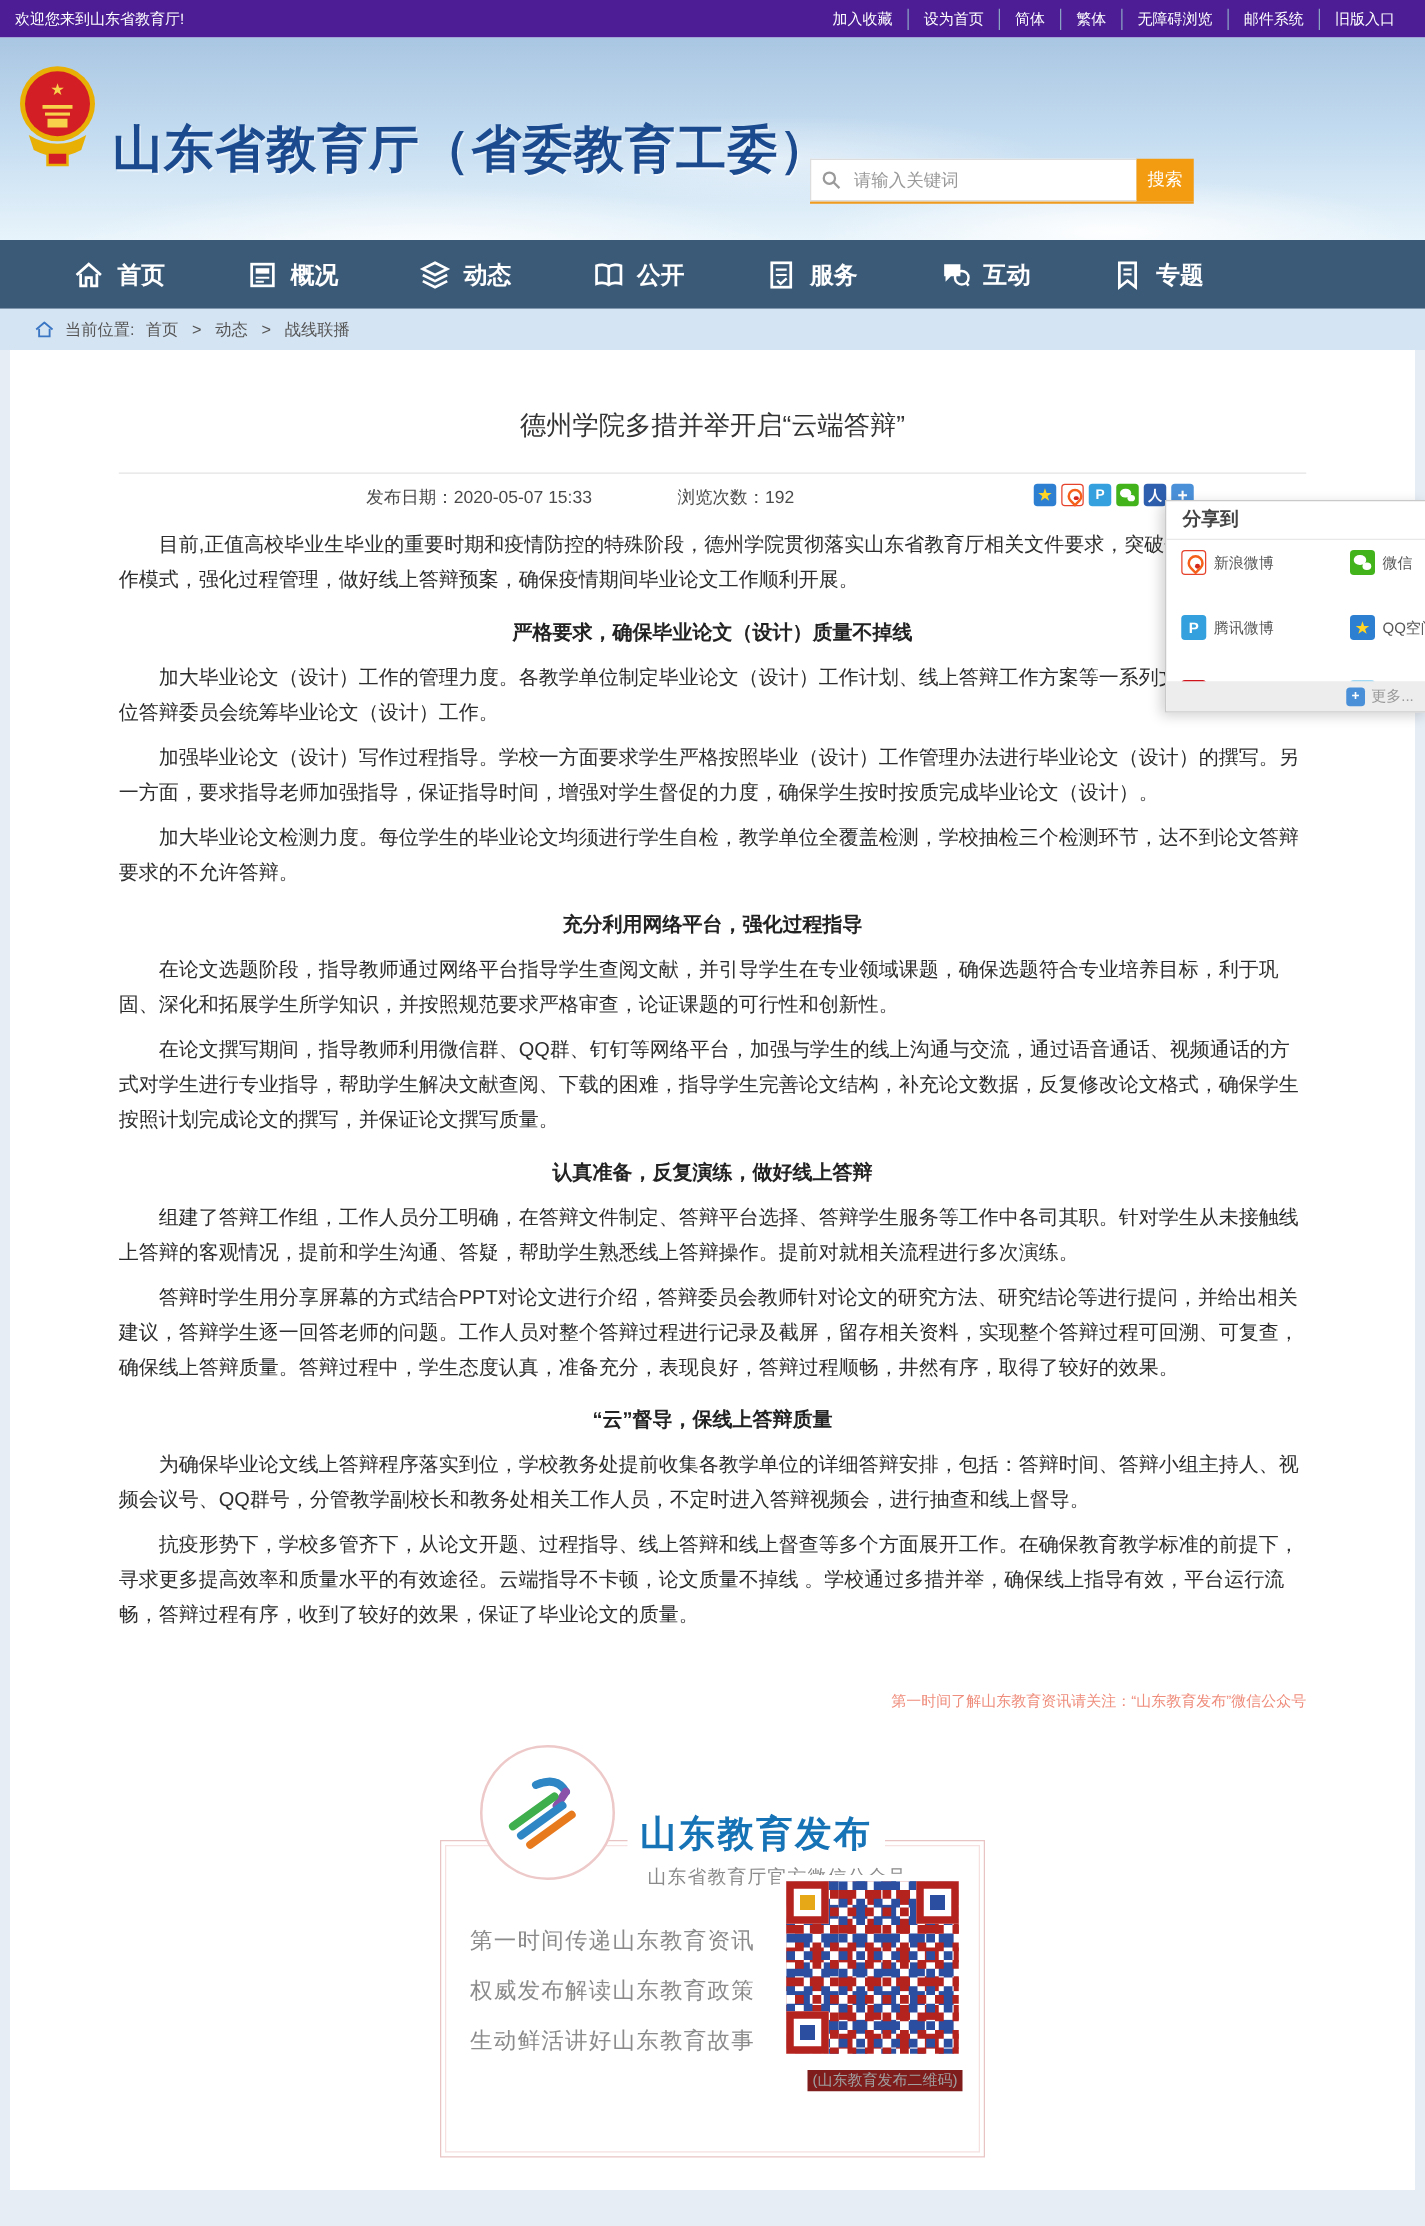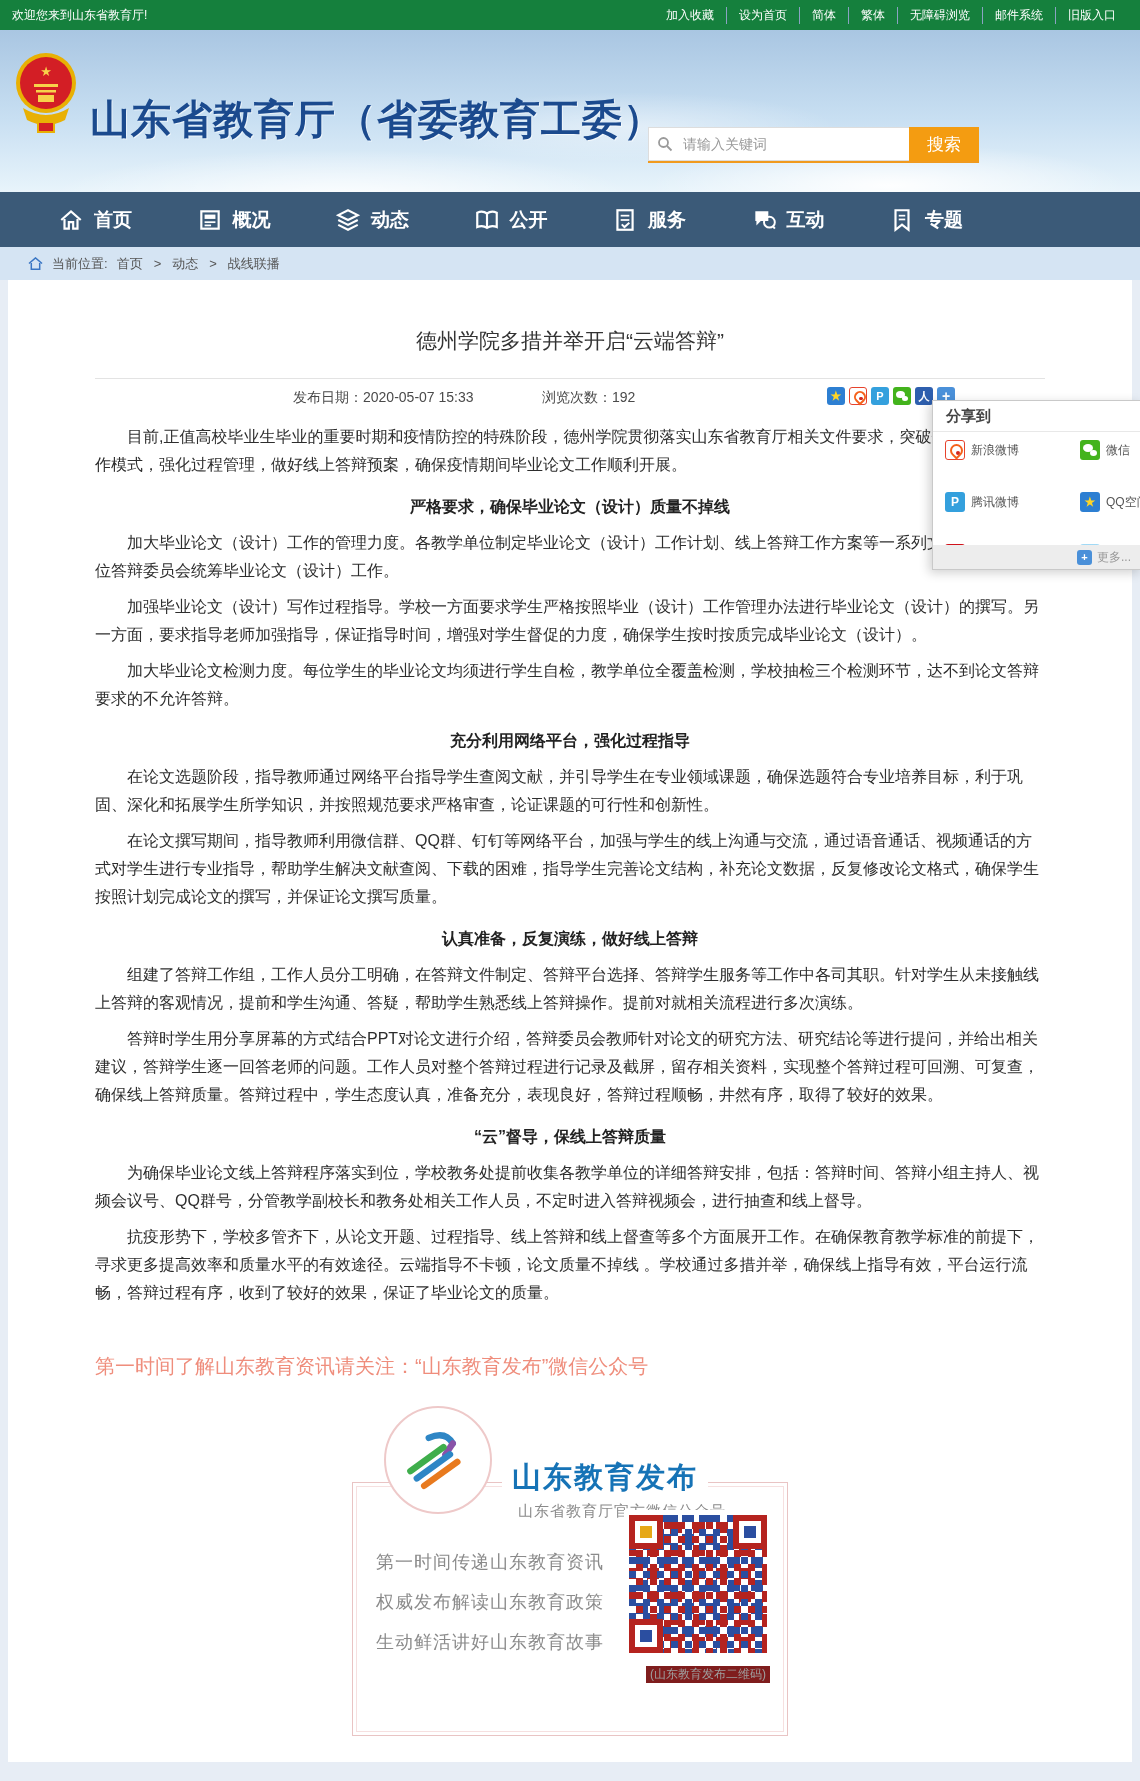--- a/index.html
+++ b/index.html
@@ -1,20 +1,20 @@
 <!DOCTYPE html>
 <html><head>
 <meta charset="utf-8">
 <style>
   html,body{margin:0;padding:0;}
   .page{position:relative;width:1140px;height:1781px;background:#e7edf5;overflow:hidden;
         font-family:"Liberation Sans",sans-serif;}
 
   
-  .topbar{height:30px;background:#15803d;color:#fff;display:flex;align-items:center;
+  .topbar{height:30px;background:#4c1d95;color:#fff;display:flex;align-items:center;
           justify-content:space-between;padding:0 12px;font-size:12px;}
   .topbar-links{display:flex;align-items:center;}
   .topbar-links a{color:#fff;text-decoration:none;padding:0 12px;border-left:1px solid #8aa3c2;
           cursor:pointer;white-space:nowrap;}
   .topbar-links a:first-child{border-left:none;}
 
   
   .header{position:relative;height:162px;
     background:
       radial-gradient(ellipse 340px 60px at 78% 96%, rgba(255,255,255,.95), rgba(255,255,255,0) 70%),
@@ -23,21 +23,21 @@
       linear-gradient(180deg,#a9c6e2 0%,#c8dff2 55%,#e8f4fb 100%);}
   .emblem{position:absolute;left:14px;top:18px;}
   .site-title{position:absolute;left:90px;top:62px;font-size:40px;font-weight:bold;
       color:#1b4a8e;letter-spacing:1px;text-shadow:1px 1px 0 rgba(255,255,255,.6);}
   .searchbar{position:absolute;left:648px;top:97px;display:flex;border-bottom:2px solid #f09a1e;}
   .search-input-wrap{position:relative;width:260px;height:32px;background:#fff;border:1px solid #ddd;border-right:none;}
   .search-input-wrap svg{position:absolute;left:8px;top:8px;}
   .search-input{position:absolute;left:32px;top:0;width:220px;height:30px;border:none;outline:none;
       font-size:14px;color:#333;font-family:"Liberation Sans",sans-serif;}
   .search-input::placeholder{color:#999;}
-  .search-btn{width:70px;height:34px;background:#f49c11;color:#fff;border:none;font-size:17px;
+  .search-btn{width:46px;height:34px;background:#f49c11;color:#fff;border:none;font-size:14px;
       cursor:pointer;font-family:"Liberation Sans",sans-serif;}
 
   
   .nav{height:55px;background:#3b5a78;display:flex;align-items:center;}
   .nav-inner{display:flex;justify-content:space-between;width:905px;margin-left:58px;}
   .nav-item{display:flex;align-items:center;gap:10px;color:#fff;font-size:19px;font-weight:bold;cursor:pointer;}
 
   
   .crumb{height:33px;background:#d5e4f3;display:flex;align-items:center;padding-left:28px;
          font-size:13px;color:#555;gap:9px;}
@@ -84,21 +84,21 @@
   .ico-wechat{background:#43b31c;}
   .ico-wechat::before{content:"";position:absolute;left:17%;top:22%;width:48%;height:40%;background:#fff;border-radius:50%;}
   .ico-wechat::after{content:"";position:absolute;right:14%;bottom:20%;width:34%;height:30%;background:#fff;border-radius:50%;}
   .ico-people-b{background:#2e5fae;}
   .ico-people-r{background:#d0121b;}
   .ico-xinhua{background:linear-gradient(180deg,#a4dbf6,#4aa7dd);font-style:italic;}
   .ico-douban{background:#2d9a2d;}
   .ico-plus{background:#4a90d9;font-size:14px;}
 
   
-  .notice{text-align:left;color:#ef8d7c;font-size:20px;margin-top:46px;}
+  .notice{text-align:right;color:#ef8d7c;font-size:12px;margin-top:46px;}
   .qr-block{position:relative;width:436px;height:332px;margin:26px auto 0;}
   .qr-frame{position:absolute;left:0;right:0;top:76px;bottom:2px;border:1px solid #e9c4c4;}
   .qr-frame::after{content:"";position:absolute;inset:3px;border:1px solid #f6e0e0;}
   .qr-logo-circle{position:absolute;left:32px;top:0;width:104px;height:104px;border-radius:50%;
       background:#fff;border:2px solid #eec9c9;z-index:2;display:flex;align-items:center;justify-content:center;}
   .qr-brand{position:absolute;left:150px;top:52px;z-index:2;background:#fff;padding:0 10px;
       font-size:29px;font-weight:bold;color:#1673b6;letter-spacing:2px;}
   .qr-brand-sub{position:absolute;left:160px;top:96px;z-index:2;background:#fff;padding:0 6px;
       font-size:15px;color:#8a8a8a;letter-spacing:1px;}
   .qr-lines{position:absolute;left:24px;top:136px;z-index:2;font-size:18px;color:#8b8b8b;line-height:40px;letter-spacing:1px;}

